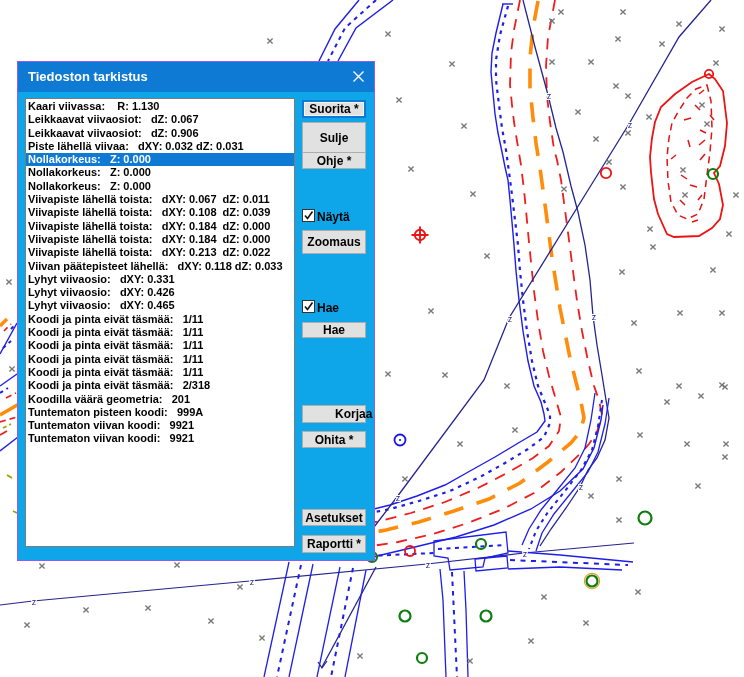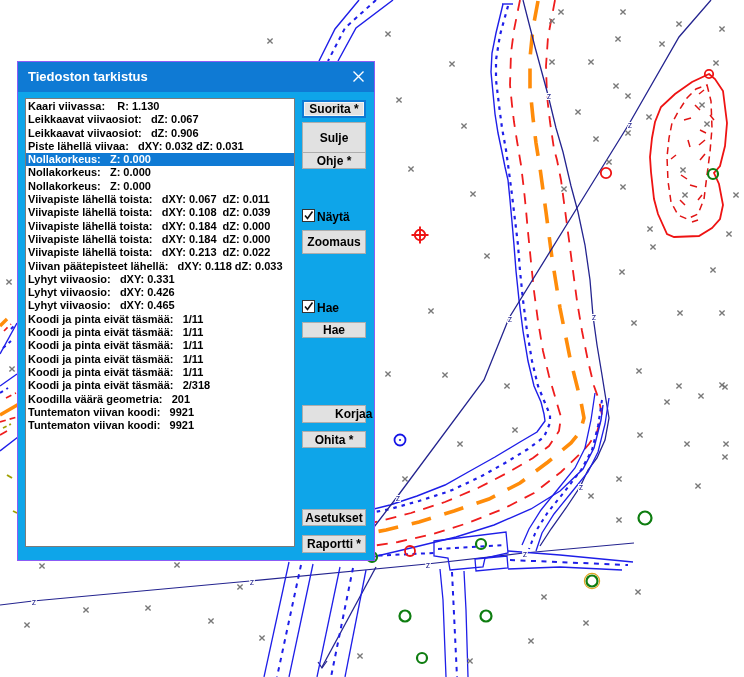--- a/index.html
+++ b/index.html
@@ -249,20 +249,21 @@
 <div class="r">Lyhyt viivaosio:   dXY: 0.331</div>
 <div class="r">Lyhyt viivaosio:   dXY: 0.426</div>
 <div class="r">Lyhyt viivaosio:   dXY: 0.465</div>
 <div class="r">Koodi ja pinta eivät täsmää:   1/11</div>
 <div class="r">Koodi ja pinta eivät täsmää:   1/11</div>
 <div class="r">Koodi ja pinta eivät täsmää:   1/11</div>
 <div class="r">Koodi ja pinta eivät täsmää:   1/11</div>
 <div class="r">Koodi ja pinta eivät täsmää:   1/11</div>
 <div class="r">Koodi ja pinta eivät täsmää:   2/318</div>
 <div class="r">Koodilla väärä geometria:   201</div>
+<div class="r">Tuntematon pisteen koodi:   999A</div>
 <div class="r">Tuntematon viivan koodi:   9921</div>
 <div class="r">Tuntematon viivan koodi:   9921</div>
  </div>
  <div class="btn" style="top:38px;height:18px;border:2px solid #0f7ad4;box-shadow:inset 0 0 0 1px #f5f5f5;">
       <span>Suorita *</span>
     </div>
  <div class="btn" style="top:52px;height:32px;margin-top:8px;">
       <span>Sulje</span>
     </div>
  <div class="btn" style="top:90px;height:17px;">

